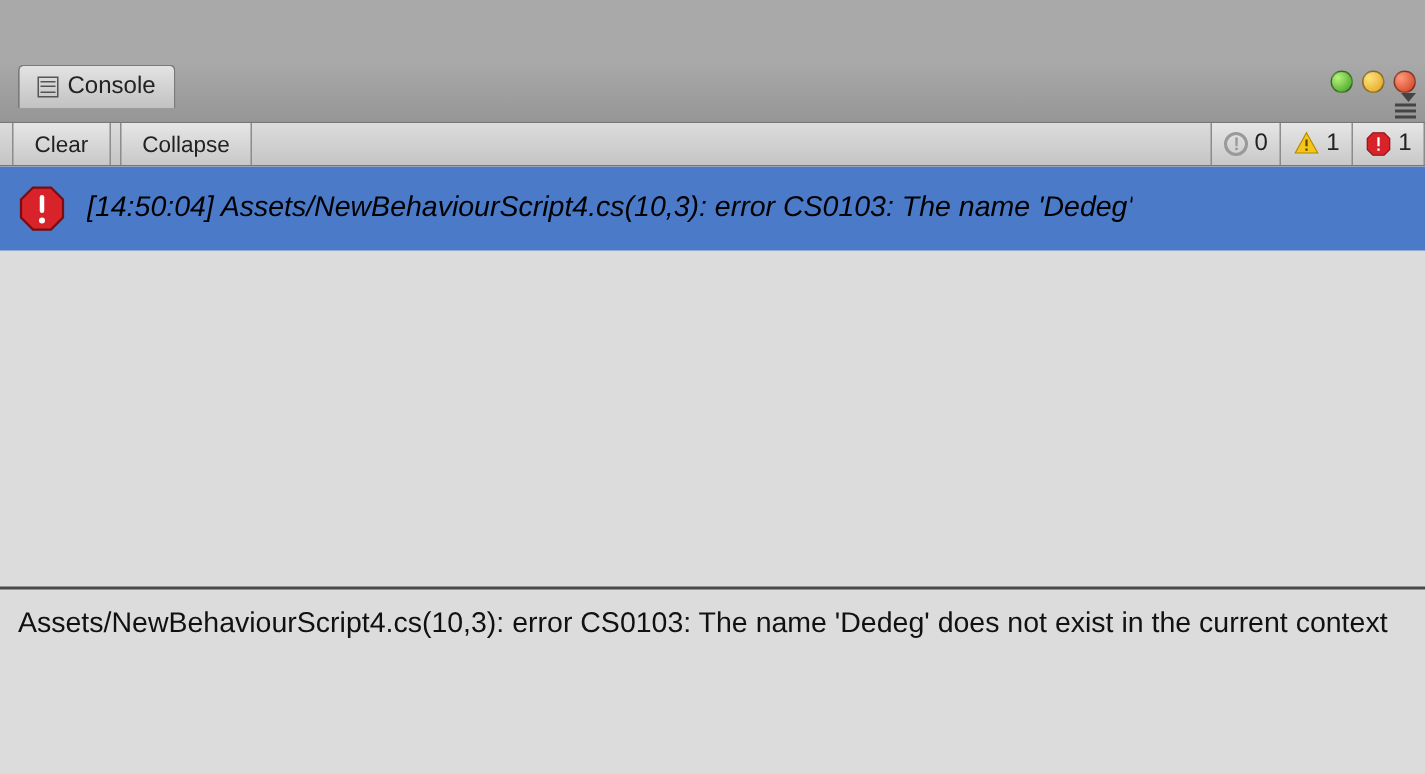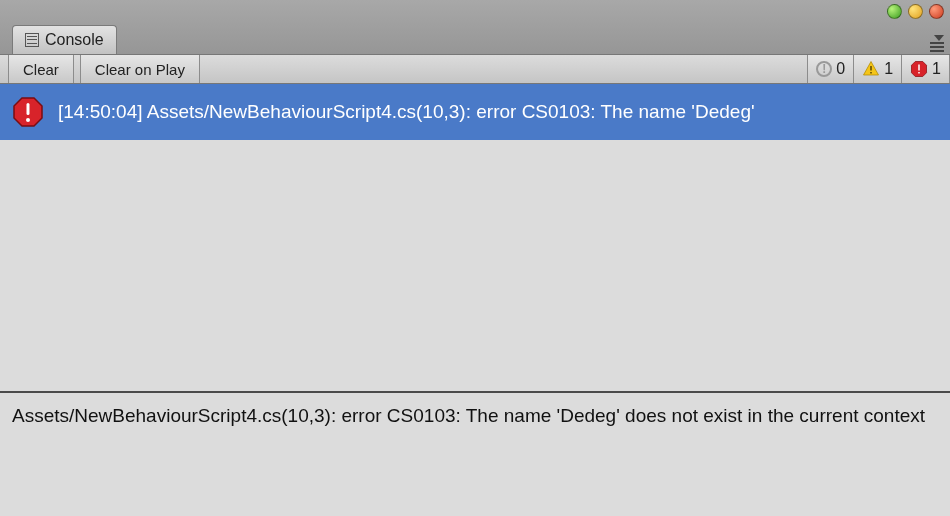--- a/index.html
+++ b/index.html
@@ -1,19 +1,19 @@
 <!DOCTYPE html>
 <html><head>
 <meta charset="utf-8">
 <style>
   * { box-sizing: border-box; margin: 0; padding: 0; font-family: Arial, Helvetica, sans-serif; }
   body { width: 950px; height: 516px; background: #a9a9a9; overflow: hidden; position: relative; }
 
   
-  .tabbar { height: 54px; background: linear-gradient(#a8a8a8,#969696); display:flex; align-items:flex-end; padding-left:12px; position:relative; }
+  .tabbar { height: 38px; background: linear-gradient(#a8a8a8,#969696); display:flex; padding-left:12px; position:relative;margin-top:43px; }
   .tab { background: linear-gradient(#e3e3e3,#c2c2c2); border:1px solid #7a7a7a; border-bottom:none; border-radius:4px 4px 0 0; height:29px; display:flex; align-items:center; padding:0 12px; gap:6px; font-size:16px; color:#222; }
   .tab-icon { width:14px; height:14px; border:1px solid #555; display:flex; flex-direction:column; justify-content:space-around; padding:1px; }
   .tab-icon .line { height:1px; background:#555; }
   .tabbar-right { position:absolute; right:6px; top:4px; display:flex; gap:6px; align-items:center; }
   .traffic { width:15px; height:15px; border-radius:50%; border:1px solid rgba(0,0,0,0.4); }
   .tg{background:radial-gradient(circle at 30% 30%,#b6f37a,#3a9b1f);}
   .ty{background:radial-gradient(circle at 30% 30%,#ffe37a,#e0a020);}
   .tr{background:radial-gradient(circle at 30% 30%,#ff9a7a,#cc3b1f);}
   .tab-extra { position:absolute; right:6px; bottom:2px; display:flex; flex-direction:column; gap:1px; align-items:flex-end;}
   .tab-extra .tri { width:0; height:0; border-left:5px solid transparent; border-right:5px solid transparent; border-top:6px solid #444;}
@@ -29,21 +29,21 @@
   .toolbar .spacer{flex:1;}
   .toolbar .counter{display:flex;align-items:center;padding:0 8px;border-left:1px solid #8c8c8c;background:linear-gradient(#e6e6e6,#c8c8c8);gap:4px;font-size:16px;}
   .toolbar .counter.last{border-right:1px solid #8c8c8c;}
   .ic{width:18px;height:18px;display:inline-flex;align-items:center;justify-content:center;}
   .ic-info{border-radius:50%;border:2px solid #999;width:16px;height:16px;color:#999;font-weight:bold;font-size:12px;line-height:12px;}
   .ic-warn svg, .ic-err svg{width:18px;height:18px;}
 
   
   .logarea{height: calc(516px - 38px - 30px - 125px); background:#dcdcdc; overflow:hidden;}
   .logrow{display:flex;align-items:center;height:56px;padding:0 10px 0 12px;gap:14px;}
-  .logrow.selected{background:#4a7ac8;color:#ffffff;}
+  .logrow.selected{background:#4a7ac8;color:#000000;font-style:italic;}
   .logrow .msg{font-size:19px;white-space:nowrap;overflow:hidden;}
   .octicon{flex:0 0 32px;height:32px;}
 
   
   .detail{position:absolute;left:0;right:0;bottom:0;height:125px;background:#dcdcdc;border-top:2px solid #4a4a4a;padding:10px 12px;font-size:19px;color:#111;line-height:1.4;}
 </style>
 </head>
 <body>
 
 <div class="tabbar">
@@ -68,21 +68,21 @@
         <div></div>
       </span>
   </div>
 </div>
 
 <div class="toolbar">
   <div class="btn first">
       <span>Clear</span>
     </div>
   <div class="btn gap">
-      <span>Clear on Play</span>
+      <span>Collapse</span>
     </div>
   <div class="spacer"></div>
   <div class="counter">
     <span class="ic ic-info">!</span>
     <span>0</span>
   </div>
   <div class="counter">
     <span class="ic ic-warn">
       <svg viewBox="0 0 24 24">
           <path d="M12 2 L22 20 L2 20 Z" fill="#f5c518" stroke="#b08900" stroke-width="1"></path>

